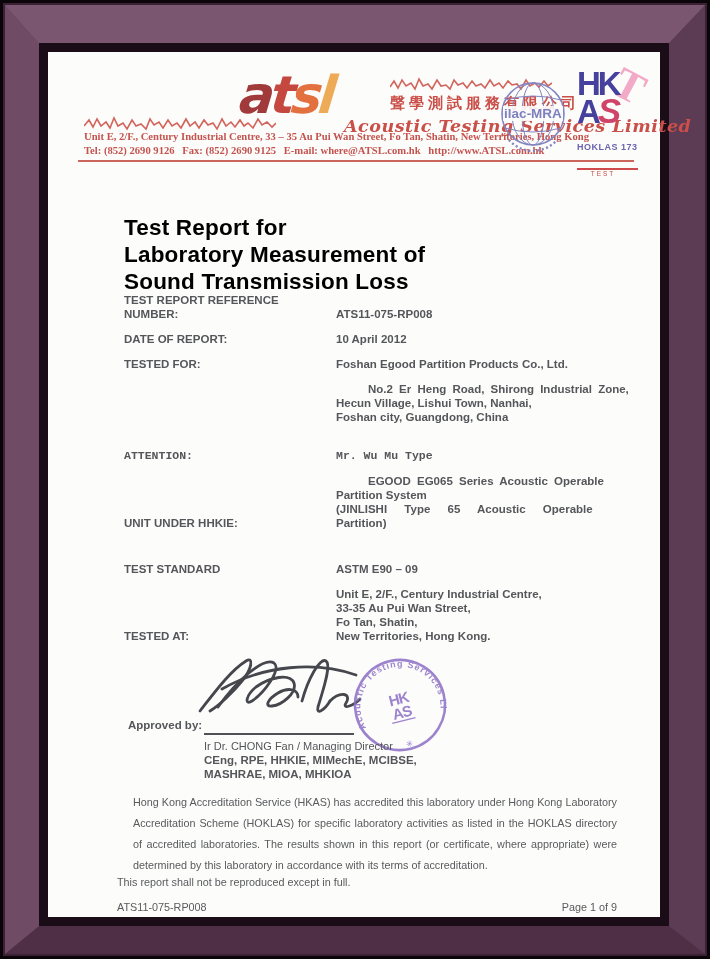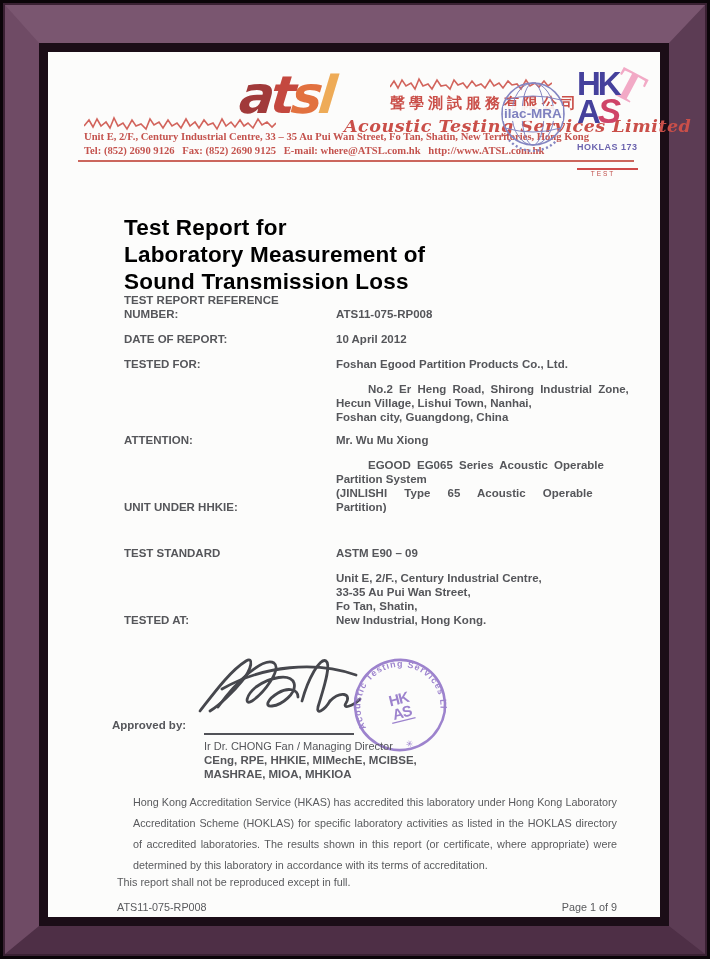--- a/index.html
+++ b/index.html
@@ -86,29 +86,29 @@
   .doc-title {
     position:absolute; left:76px; top:142px;
     font-size:22.5px; font-weight:bold; color:#000000;
     line-height:27px; white-space:pre-line; letter-spacing:.2px;margin-top:20px;
   }
   
   .fields { position:absolute; left:76px; top:241px; width:512px; }
   .field-row { display:flex; margin-top:11px;align-items:flex-end; }
   .field-row:first-child { margin-top:0; }
   .field-row.gap-lg { margin-top:32px; }
-  .field-row.gap-sm { margin-top:9px; }
+  .field-row.gap-sm { margin-top:25px;font-family:Liberation Mono, monospace; }
   .field-label { width:212px; flex:0 0 212px; font-weight:bold; font-size:11.5px; line-height:14px; }
   .field-value { flex:1; font-weight:bold; font-size:11.5px; line-height:14px; }
   .field-value .ln { min-height:14px; }
   .ws1 { word-spacing:3px;padding-left:32px; }
   .ws2 { word-spacing:14px; }
   
   .approval { position:absolute; left:0; top:595px; width:100%; height:180px; }
-  .approved-label { position:absolute; left:64px; top:72px; font-size:11.5px; font-weight:bold; }
+  .approved-label { position:absolute; left:80px; top:72px; font-size:11.5px; font-weight:bold; }
   svg.signature { position:absolute; left:146px; top:0px; }
   .sig-line { position:absolute; left:156px; top:86px; width:150px; border-top:2px solid #515258; }
   .approver-name  { position:absolute; left:156px; top:92px;  font-size:11px; font-weight:normal; line-height:14px; }
   .approver-qual1 { position:absolute; left:156px; top:106px; font-size:11.5px; font-weight:bold; line-height:14px; }
   .approver-qual2 { position:absolute; left:156px; top:120px; font-size:11.5px; font-weight:bold; line-height:14px; }
   svg.stamp { position:absolute; left:302px; top:8px; opacity:.85; }
   
   .footer { position:absolute; left:69px; top:740px; width:500px; }
   .accreditation-note {
     font-size:10.8px; line-height:21px; color:#595a5d; text-align:justify;margin-left:16px;
@@ -208,21 +208,21 @@
           <div class="field-value">
             <div class="ln ws1">No.2 Er Heng Road, Shirong Industrial Zone,</div>
             <div class="ln">Hecun Village, Lishui Town, Nanhai,</div>
             <div class="ln">Foshan city, Guangdong, China</div>
           </div>
         </div>
 
         <div class="field-row gap-sm">
           <div class="field-label">ATTENTION:</div>
           <div class="field-value">
-            <div class="ln">Mr. Wu Mu Xiong</div>
+            <div class="ln">Mr. Wu Mu Type</div>
           </div>
         </div>
 
         <div class="field-row">
           <div class="field-label">UNIT UNDER HHKIE:</div>
           <div class="field-value">
             <div class="ln ws1">EGOOD EG065 Series Acoustic Operable</div>
             <div class="ln">Partition System</div>
             <div class="ln ws2">(JINLISHI Type 65 Acoustic Operable</div>
             <div class="ln">Partition)</div>
@@ -235,21 +235,21 @@
             <div class="ln">ASTM E90 – 09</div>
           </div>
         </div>
 
         <div class="field-row">
           <div class="field-label">TESTED AT:</div>
           <div class="field-value">
             <div class="ln">Unit E, 2/F., Century Industrial Centre,</div>
             <div class="ln">33-35 Au Pui Wan Street,</div>
             <div class="ln">Fo Tan, Shatin,</div>
-            <div class="ln">New Industrial, Hong Kong.</div>
+            <div class="ln">New Territories, Hong Kong.</div>
           </div>
         </div>
       </div>
 
       <div class="approval">
         <svg class="signature" width="170" height="86" viewBox="0 0 170 86">
           <g fill="none" stroke="#46474d" stroke-width="2.8" stroke-linecap="round">
             <path d="M6,64 C20,46 36,24 52,14 C60,9 58,22 48,34 C40,44 26,58 16,64"></path>
             <path d="M24,60 C44,32 70,10 80,16 C88,22 70,46 58,54 C50,59 52,48 62,40 C76,30 96,26 100,36 C103,46 88,58 78,59 C70,60 74,52 84,46 C94,40 104,42 104,50"></path>
             <path d="M108,54 C114,32 126,10 132,14 C138,18 128,46 124,60 C122,68 130,64 136,54"></path>

